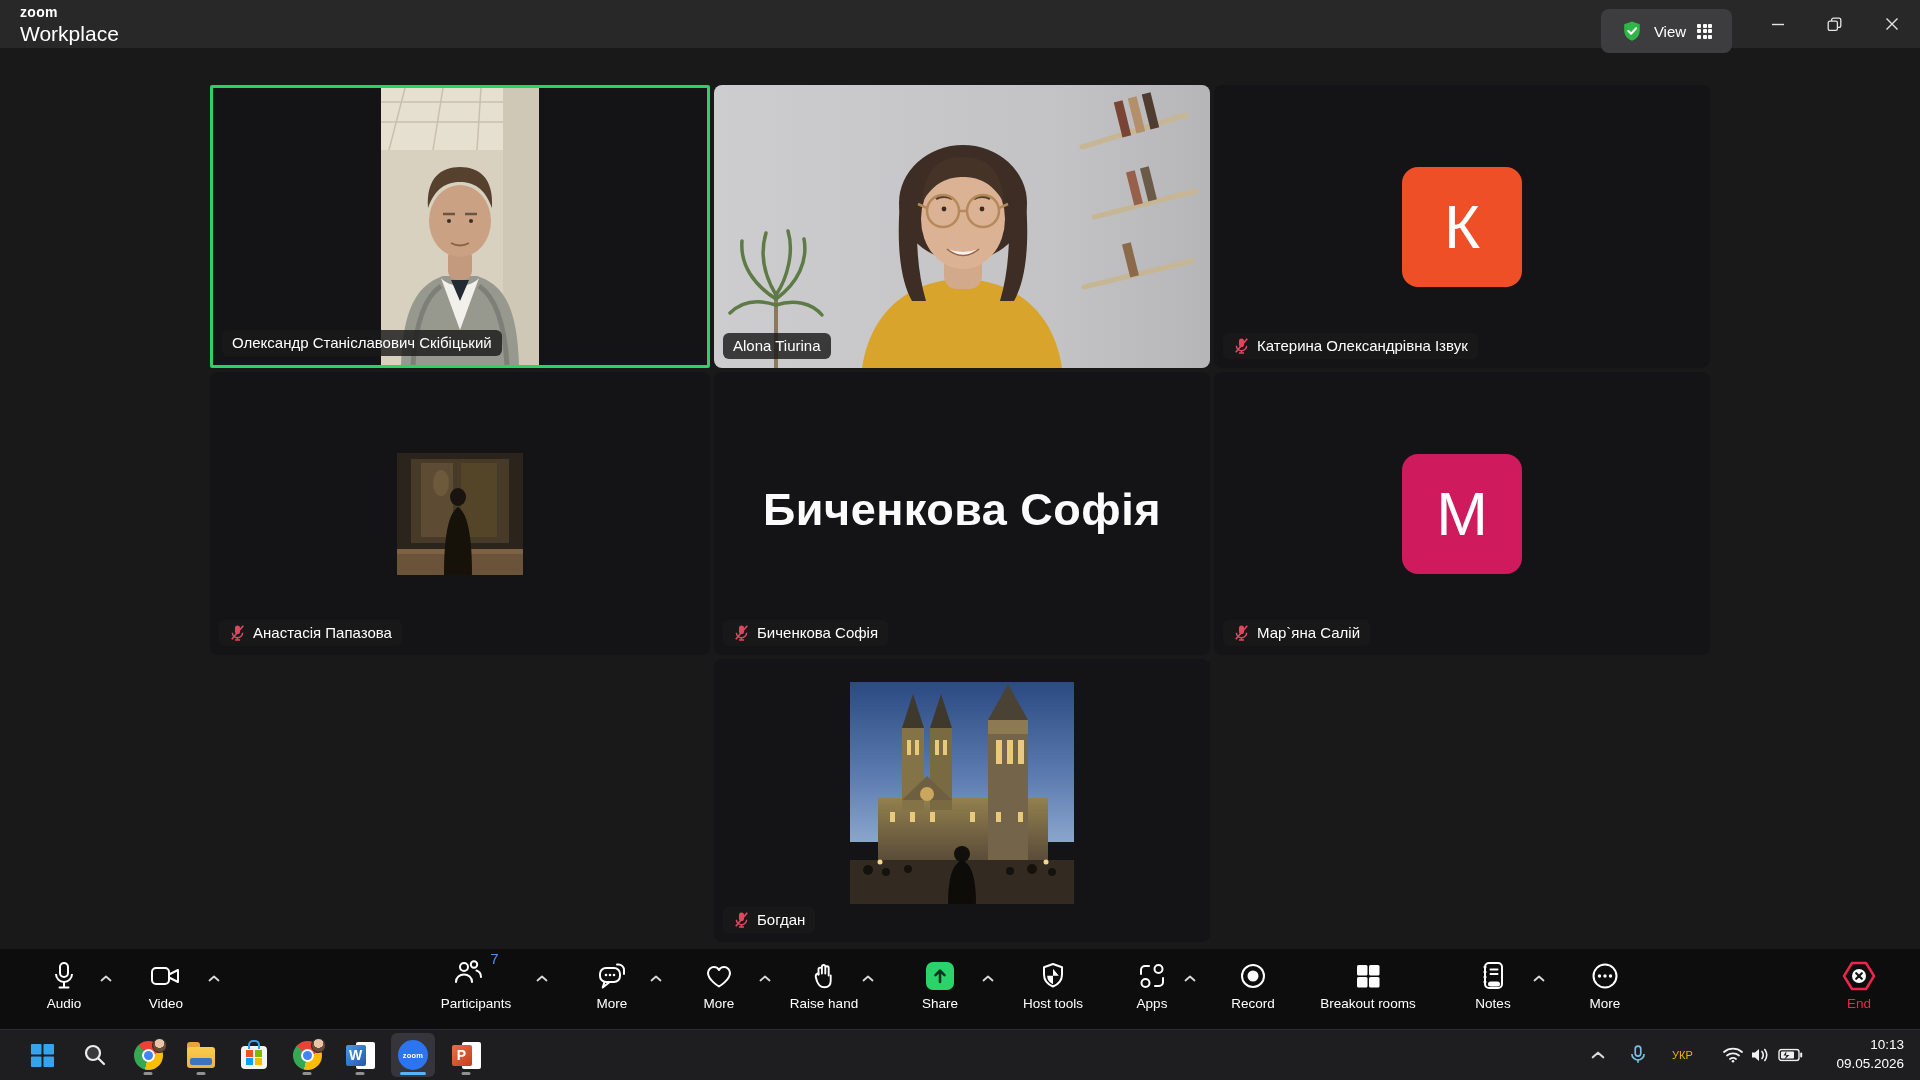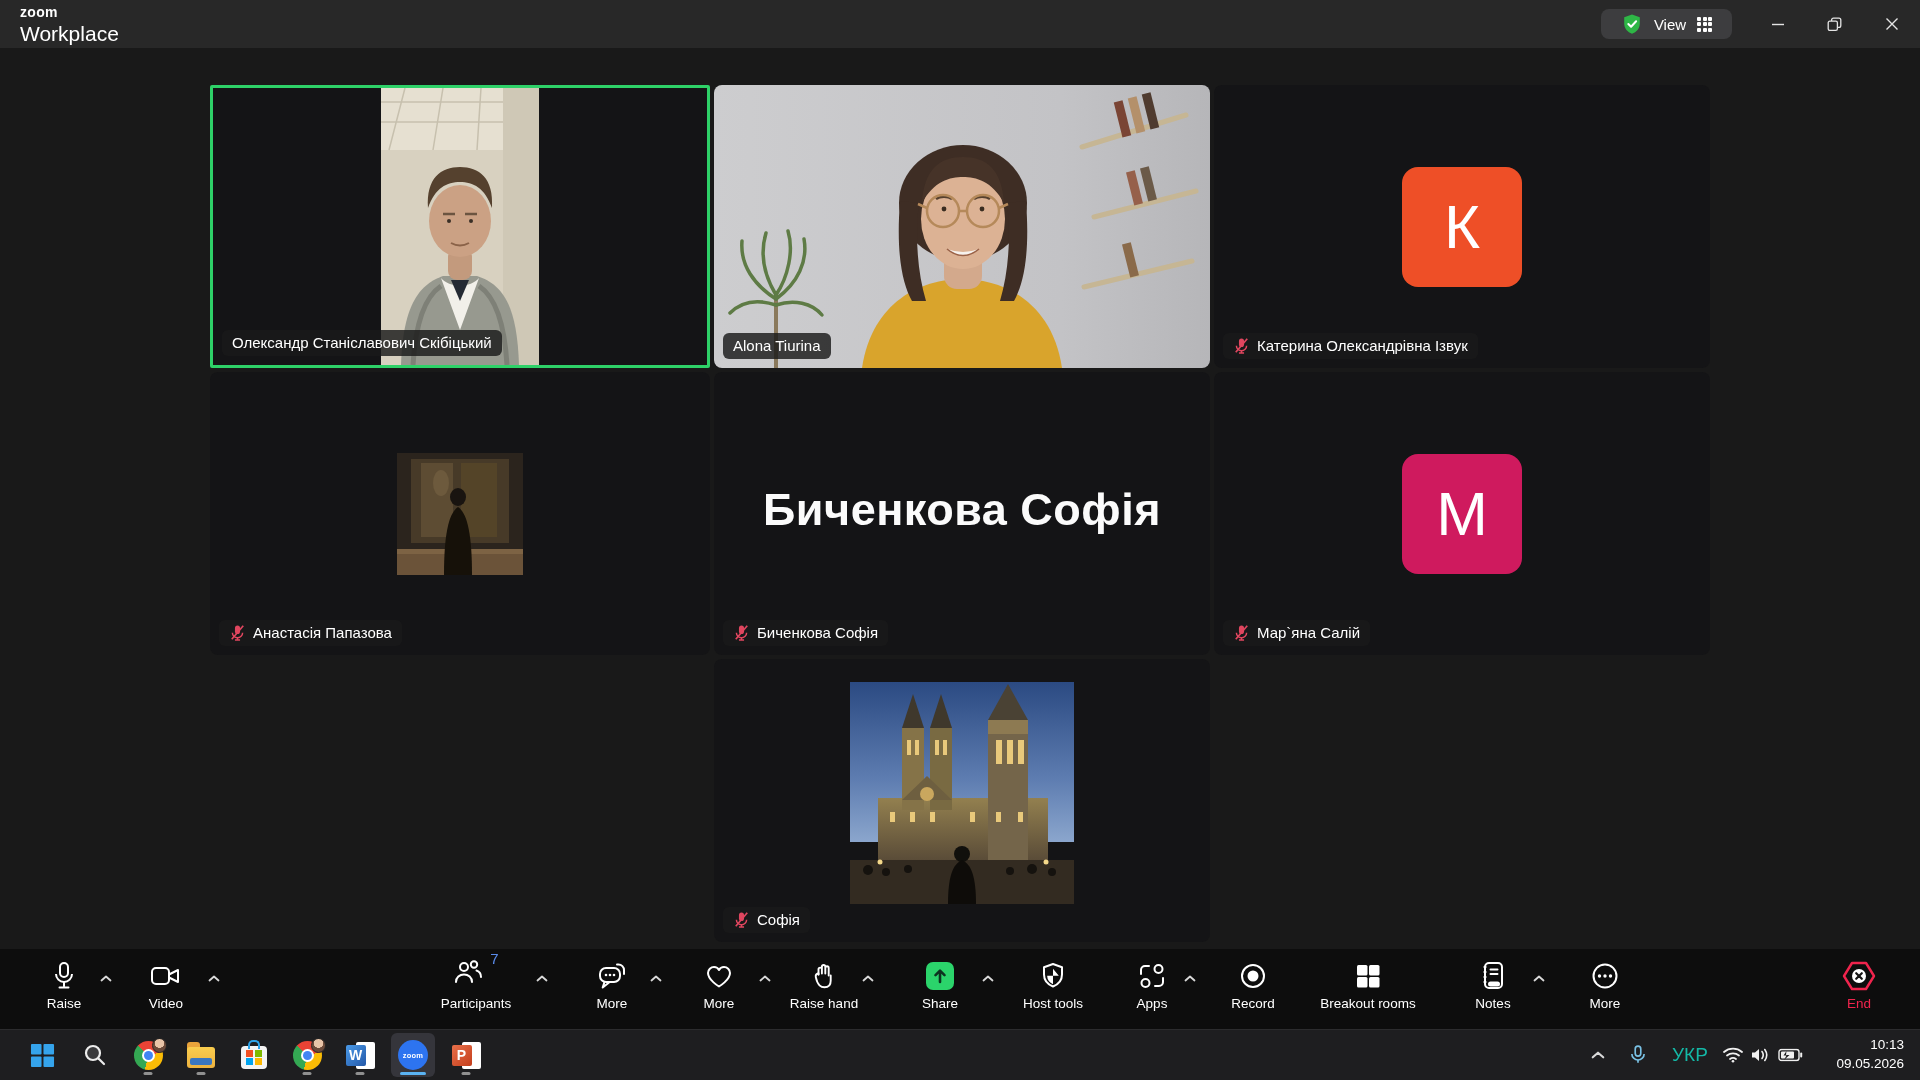--- a/index.html
+++ b/index.html
@@ -5,21 +5,21 @@
   html,body{margin:0;padding:0}
   body{width:1920px;height:1080px;position:relative;overflow:hidden;background:#191919;
        font-family:"Liberation Sans","DejaVu Sans",sans-serif;color:#fff;-webkit-font-smoothing:antialiased}
   svg{display:block}
 
   
   .titlebar{position:absolute;top:0;left:0;width:1920px;height:48px;background:#282828}
   .brand{position:absolute;left:20px;top:5px;line-height:1}
   .brand-zoom{font-size:14px;font-weight:700;letter-spacing:.3px}
   .brand-workplace{font-size:21px;font-weight:500;margin-top:4px}
-  .view-pill{position:absolute;left:1601px;top:9px;width:131px;height:30px;background:#3d3d3f;border-radius:8px;
+  .view-pill{position:absolute;left:1601px;top:9px;width:131px;height:44px;background:#3d3d3f;border-radius:8px;
              display:flex;align-items:center;justify-content:center;gap:11px;cursor:pointer}
   .view-label{font-size:15px;color:#fff}
   .grid-ico{display:grid;grid-template-columns:repeat(3,4px);grid-auto-rows:4px;gap:1.5px}
   .grid-ico i{background:#fff;border-radius:1px}
   .win-controls{position:absolute;right:0;top:0;height:48px;display:flex}
   .winbtn{width:57px;height:48px;display:flex;align-items:center;justify-content:center;cursor:pointer}
 
   
   .tile{position:absolute;background:#141416;border-radius:8px;overflow:hidden}
   .tile.active{border:3px solid #2ed168;border-radius:2px;box-sizing:border-box}
@@ -89,21 +89,21 @@
   .word:before,.ppt:before{content:"";position:absolute;right:0;top:0;width:19px;height:27px;background:#fff;border-radius:2px}
   .doc-letter{position:absolute;left:0;top:3px;width:20px;height:21px;display:flex;align-items:center;justify-content:center;
     color:#fff;font-weight:700;font-size:14px;border-radius:2px}
   .word .doc-letter{background:linear-gradient(135deg,#4a9ae8,#2458a8)}
   .ppt .doc-letter{background:linear-gradient(135deg,#e8704a,#c43e1c)}
 
   .zoomapp{width:30px;height:30px;border-radius:50%;background:#2d74f0;display:flex;align-items:center;justify-content:center;
     color:#fff;font-size:7.5px;font-weight:700;letter-spacing:.2px}
 
   .tray-item{position:absolute;top:50%;transform:translateY(-50%);cursor:pointer}
-  .tr-lang{font-size:19px;color:#14b8a6}
+  .tr-lang{font-size:11px;color:#eab308}
   .clock{position:absolute;right:16px;top:50%;transform:translateY(-50%);text-align:right;font-size:13.5px;line-height:1.4;cursor:pointer}
 </style>
 </head>
 <body>
 
 <svg width="0" height="0" style="position:absolute" aria-hidden="true">
   <defs>
     <symbol id="micoff" viewBox="0 0 16 16">
       <rect x="5.6" y="1.4" width="4.8" height="8" rx="2.4" fill="#e0465f"></rect>
       <path d="M3.2 8.2a4.8 4.8 0 0 0 9.6 0" fill="none" stroke="#e0465f" stroke-width="1.4"></path>
@@ -343,38 +343,38 @@
       </g>
       <circle cx="112" cy="172" r="8" fill="#11100c"></circle>
       <path d="M98 222 C98 194 103 182 112 178 C121 182 126 194 126 222 Z" fill="#0e0c09"></path>
       <circle cx="30" cy="180" r="2.5" fill="#f4d88a"></circle>
         <circle cx="196" cy="180" r="2.5" fill="#f4d88a"></circle>
     </svg>
     <div class="nameplate">
       <svg class="micoff">
           <use href="#micoff"></use>
         </svg>
-      <span>Софія</span>
+      <span>Богдан</span>
     </div>
   </div>
 
   <nav class="toolbar">
 
     <div class="tbtn" style="left:64px">
       <div class="tico">
           <svg width="26" height="30" viewBox="0 0 26 30">
         <rect x="9" y="2" width="8" height="14" rx="4" stroke="#fff" stroke-width="2" fill="none"></rect>
         <path d="M5 13a8 8 0 0 0 16 0" stroke="#fff" stroke-width="2" fill="none"></path>
         <path d="M13 21v4M8.5 26.5h9" stroke="#fff" stroke-width="2" stroke-linecap="round"></path>
       </svg>
         </div>
       <svg class="chev" style="left:calc(50% + 36px)">
           <use href="#chevup"></use>
         </svg>
-      <div class="tlabel">Raise</div>
+      <div class="tlabel">Audio</div>
     </div>
 
     <div class="tbtn" style="left:166px">
       <div class="tico">
           <svg width="32" height="26" viewBox="0 0 32 26">
         <rect x="2" y="5" width="17" height="16" rx="4" stroke="#fff" stroke-width="2" fill="none"></rect>
         <path d="M19 11.5l9-4.5v12l-9-4.5" stroke="#fff" stroke-width="2" fill="none" stroke-linejoin="round"></path>
       </svg>
         </div>
       <svg class="chev" style="left:calc(50% + 42px)">

